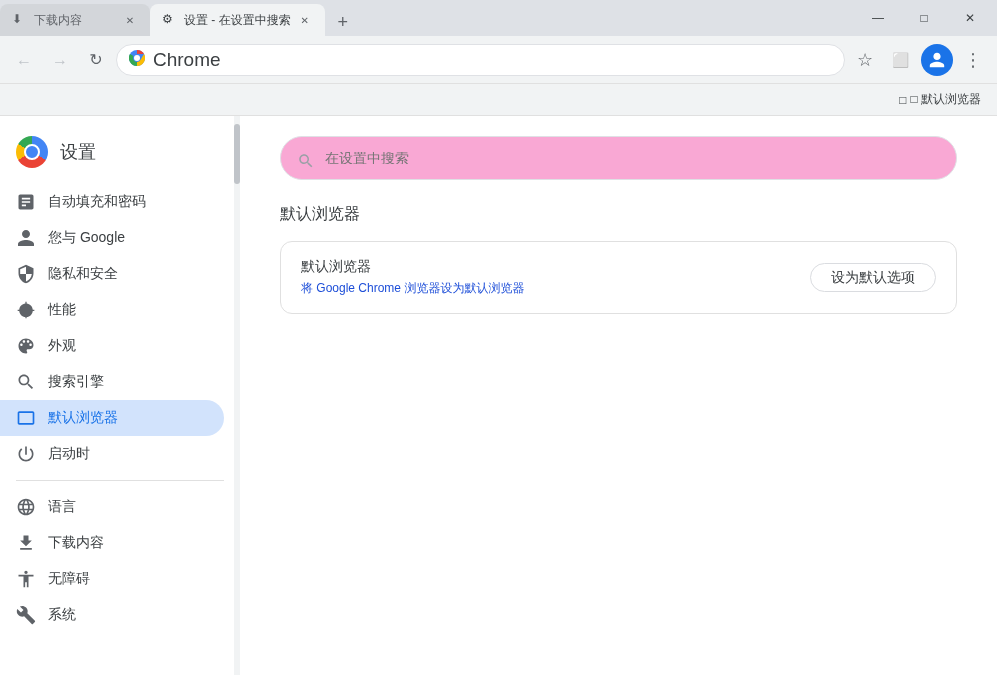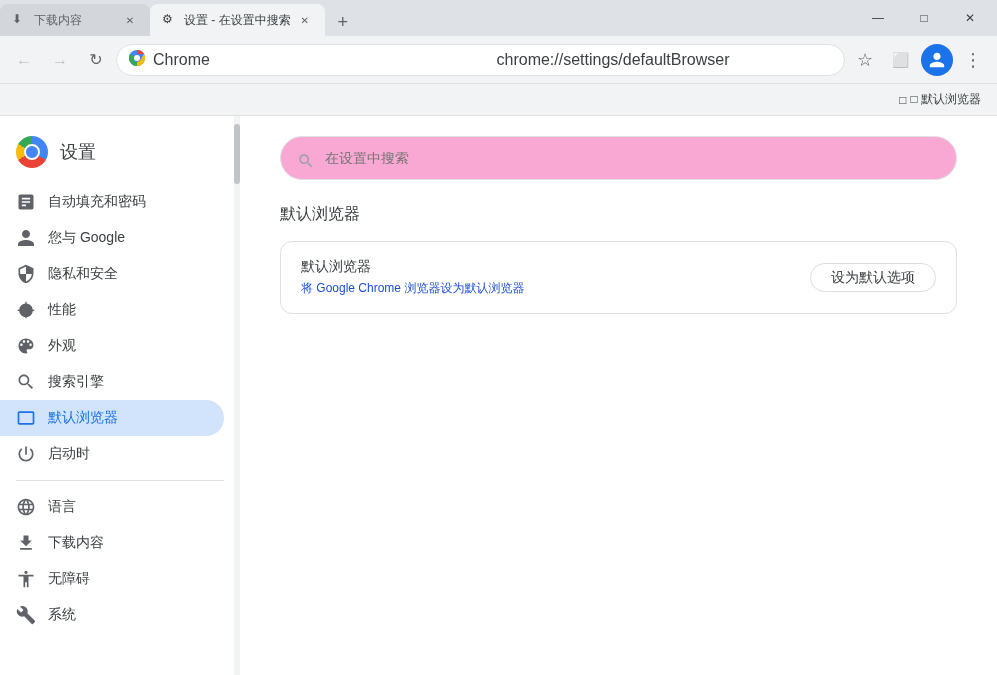--- a/index.html
+++ b/index.html
@@ -101,21 +101,21 @@
       background: white;
       border-radius: 16px;
       display: flex;
       align-items: center;
       padding: 0 12px;
       gap: 8px;
       border: 1px solid #dfe1e5;
       cursor: text;
     }
     .address-text {
-      font-size: 16px;
+      font-size: 19px;
       color: #3c4043;
       flex: 1;
     }
     .address-icon { font-size: 14px; color: #5f6368; }
     .bookmark-btn, .extensions-btn, .profile-btn, .menu-btn {
       width: 32px; height: 32px;
       border-radius: 50%;
       display: flex; align-items: center; justify-content: center;
       cursor: pointer;
       color: #5f6368;
@@ -345,21 +345,20 @@
     <span class="address-icon">
       <svg width="16" height="16" viewBox="0 0 16 16">
         <circle cx="8" cy="8" r="8" fill="#4285f4"></circle>
         <circle cx="8" cy="8" r="3" fill="white"></circle>
         <path d="M8 0 A8 8 0 0 1 15 4 L11 4 A4 4 0 0 0 8 4 Z" fill="#ea4335"></path>
         <path d="M15 4 A8 8 0 0 1 8 16 L8 12 A4 4 0 0 0 11.46 10 Z" fill="#fbbc05"></path>
         <path d="M8 16 A8 8 0 0 1 1 4 L4.54 6 A4 4 0 0 0 8 12 Z" fill="#34a853"></path>
       </svg>
     </span>
     <span class="address-text">Chrome</span>
-    <span class="address-text" style="color:#3c4043;">chrome://settings/defaultBrowser</span>
   </div>
   <div class="bookmark-btn">☆</div>
   <div class="extensions-btn" style="font-size:14px;">⬜</div>
   <div class="profile-btn">
     <svg width="18" height="18" viewBox="0 0 24 24" fill="white">
       <path d="M12 12c2.7 0 4.8-2.1 4.8-4.8S14.7 2.4 12 2.4 7.2 4.5 7.2 7.2 9.3 12 12 12zm0 2.4c-3.2 0-9.6 1.6-9.6 4.8v2.4h19.2v-2.4c0-3.2-6.4-4.8-9.6-4.8z"></path>
     </svg>
   </div>
   <div class="menu-btn">⋮</div>
 </div>

